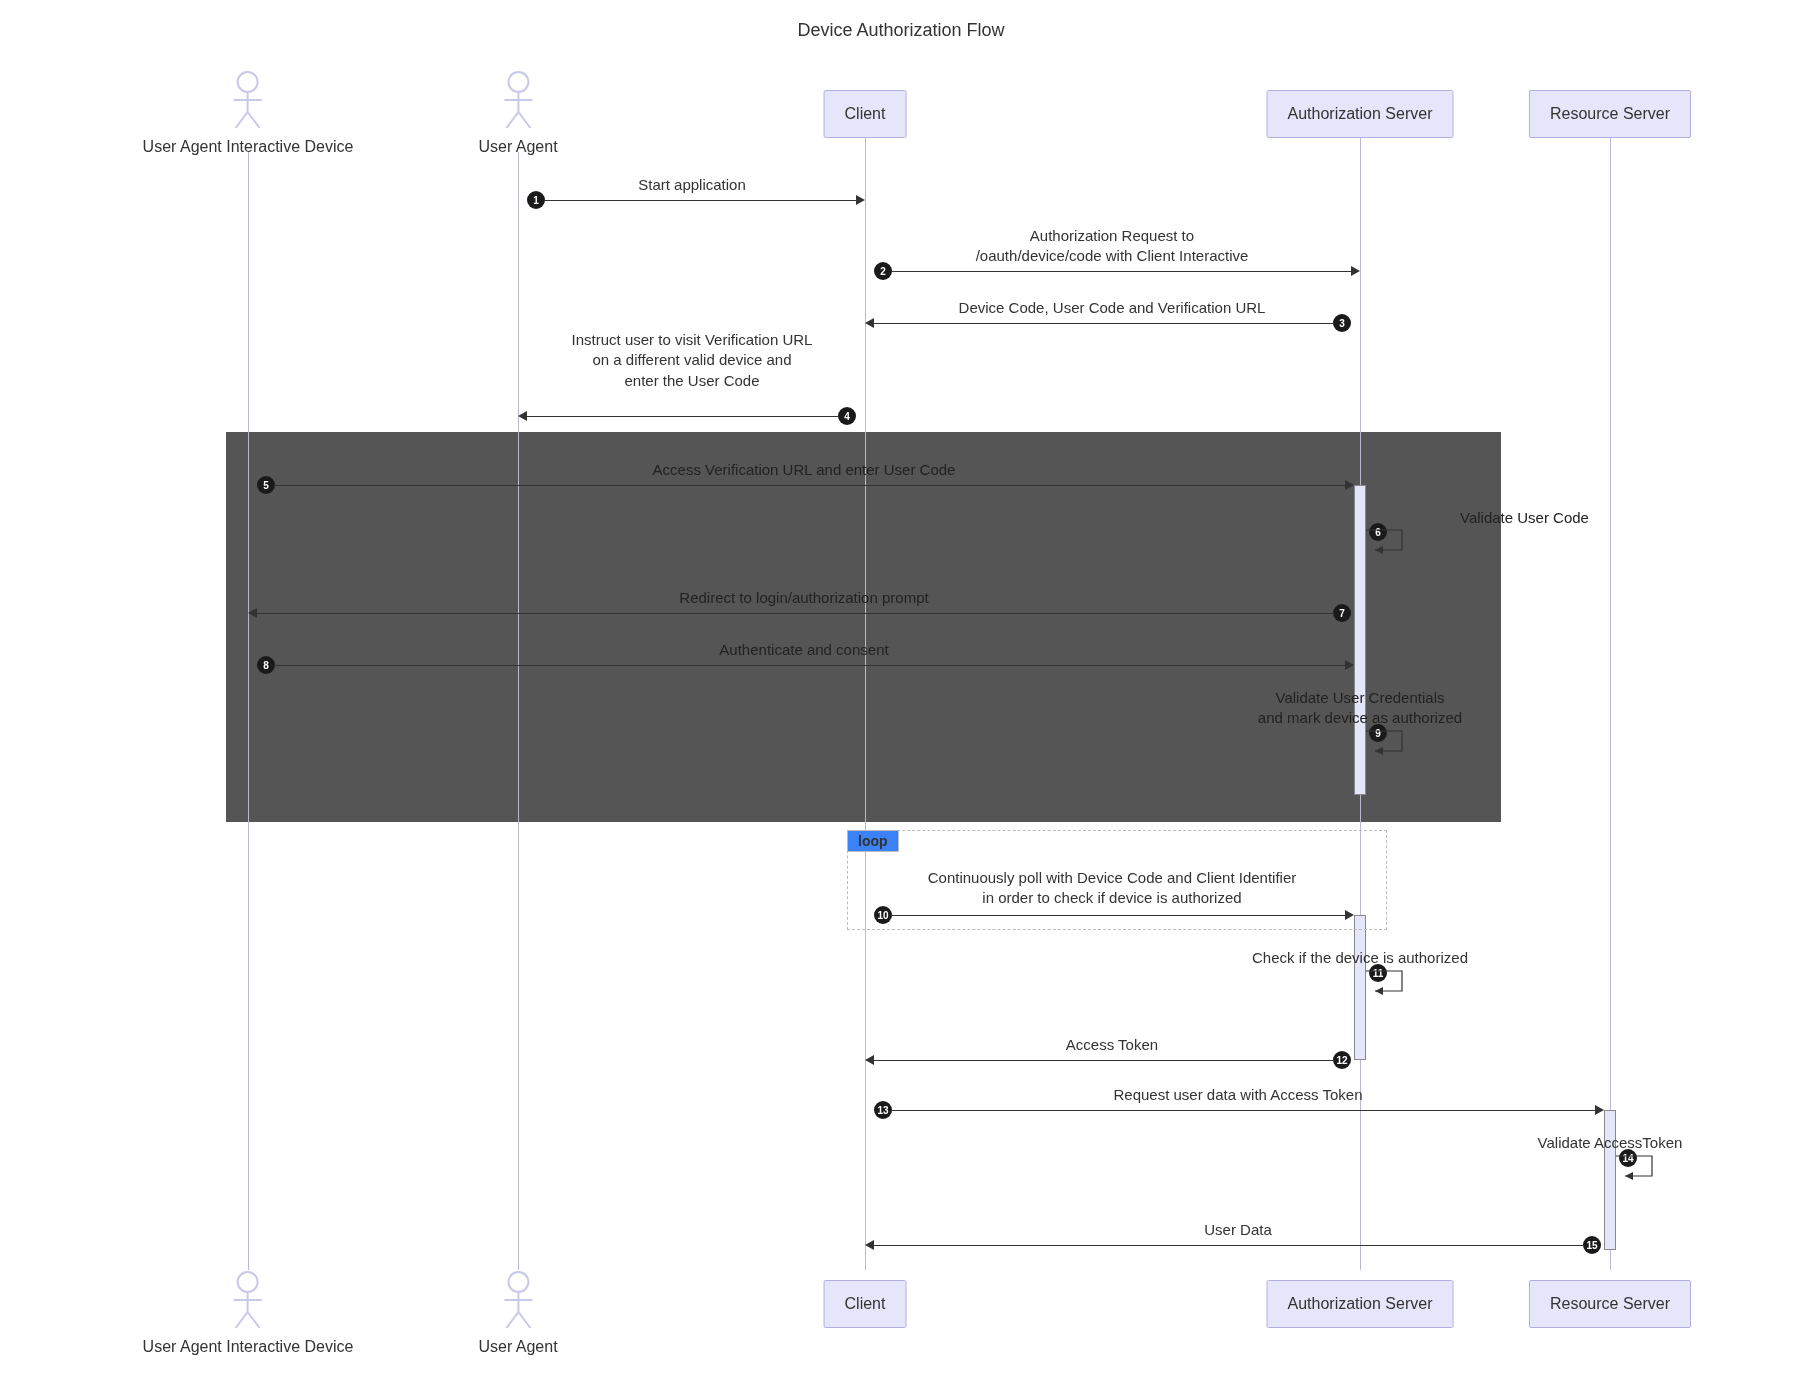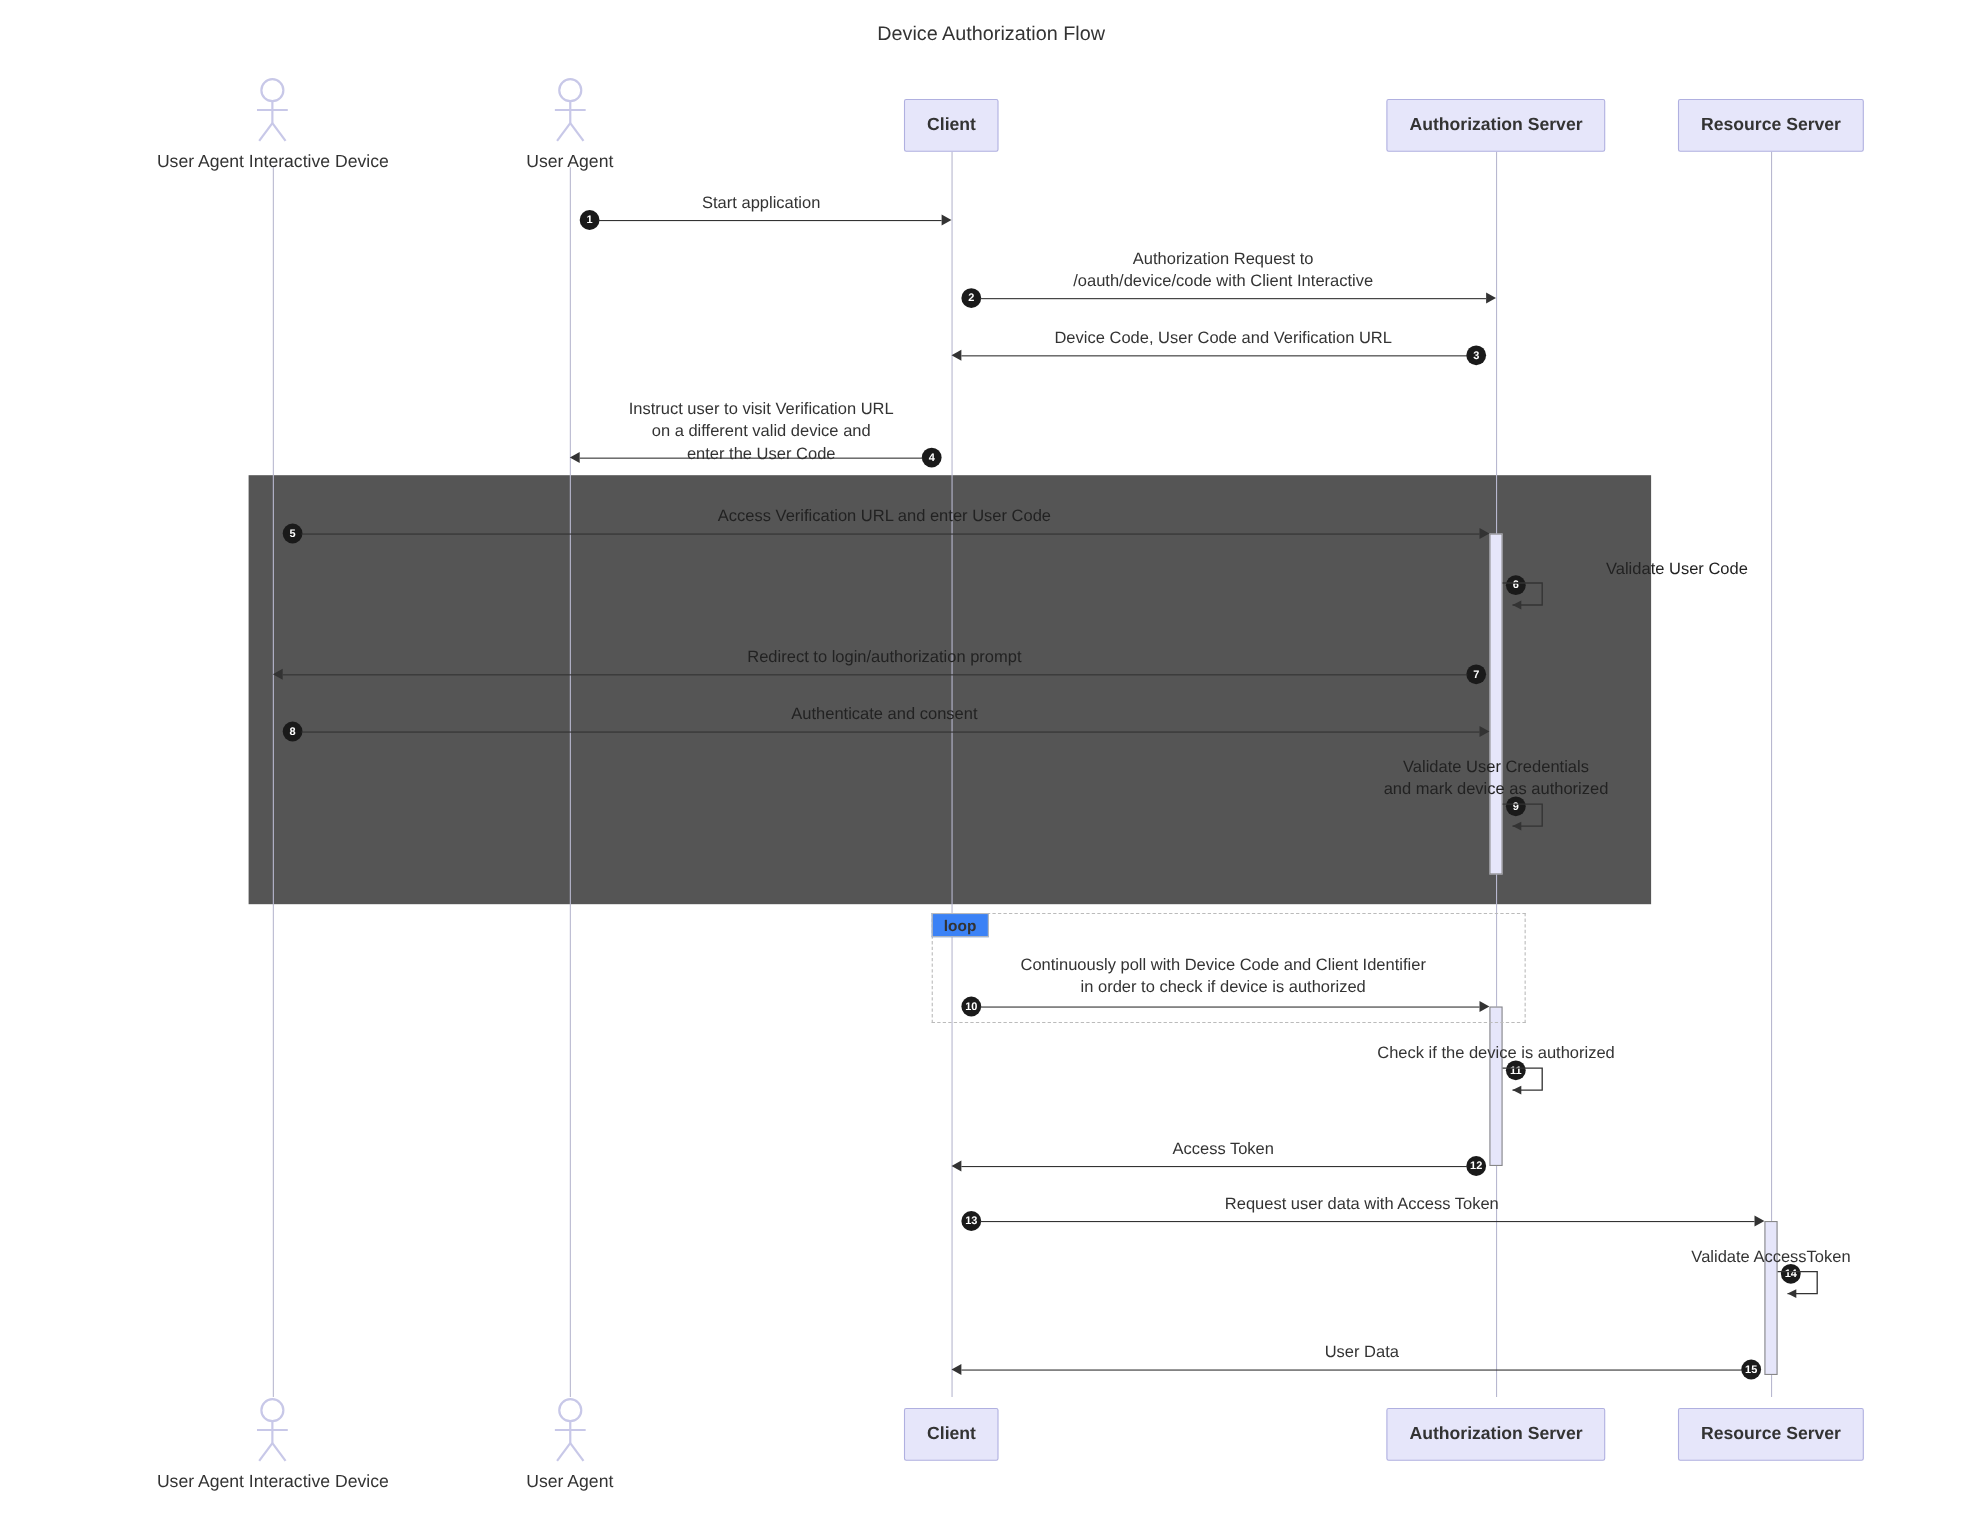--- a/index.html
+++ b/index.html
@@ -36,21 +36,21 @@
     margin-top: 4px;
     white-space: nowrap;
   }
   .participant-box {
     position: absolute;
     background: #e6e6fa;
     border: 1px solid #b0b0e0;
     border-radius: 2px;
     padding: 14px 20px;
     font-size: 16px;
-    font-weight: 700;
+    font-weight: 400;
     text-align: center;
     white-space: nowrap;
   }
   .lifeline {
     position: absolute;
     width: 1px;
     border-left: 1px solid #b8b8d0;
   }
   .shaded-region {
     position: absolute;
@@ -205,21 +205,21 @@
 /oauth/device/code with Client Interactive</div>
   <div class="seq-num" style="left:863px; top:251px;">2</div>
   <div class="arrow-line" style="left:871px; top:251px; width:460px;"></div>
   <div class="arrow-head-right" style="left:1331px; top:251px;"></div>
 
   <div class="message-label" style="left:1092px; top:278px;">Device Code, User Code and Verification URL</div>
   <div class="seq-num" style="left:1322px; top:303px;">3</div>
   <div class="arrow-line" style="left:854px; top:303px; width:460px;"></div>
   <div class="arrow-head-left" style="left:845px; top:303px;"></div>
 
-  <div class="message-label" style="left:672px; top:342px;">Instruct user to visit Verification URL
+  <div class="message-label" style="left:672px; top:310px;">Instruct user to visit Verification URL
 on a different valid device and
 enter the User Code</div>
   <div class="seq-num" style="left:827px; top:396px;">4</div>
   <div class="arrow-line" style="left:507px; top:396px; width:312px;"></div>
   <div class="arrow-head-left" style="left:498px; top:396px;"></div>
 
   <div class="message-label" style="left:784px; top:440px; color:#222;">Access Verification URL and enter User Code</div>
   <div class="seq-num" style="left:246px; top:465px;">5</div>
   <div class="arrow-line" style="left:254px; top:465px; width:1071px;"></div>
   <div class="arrow-head-right" style="left:1325px; top:465px;"></div>

